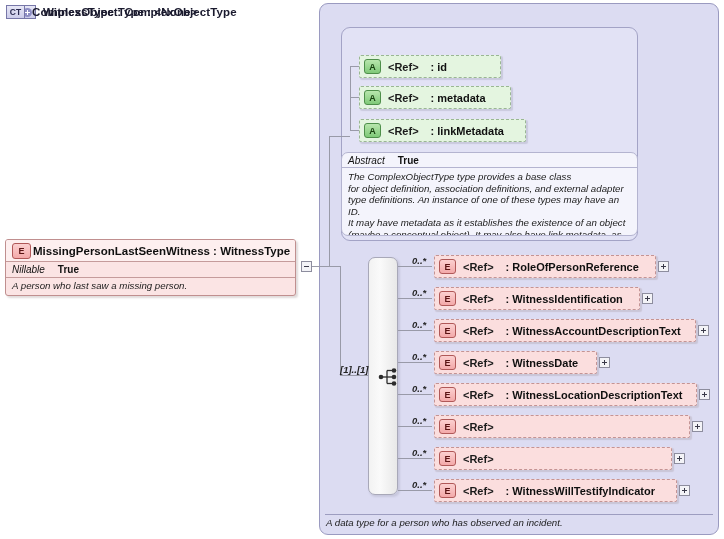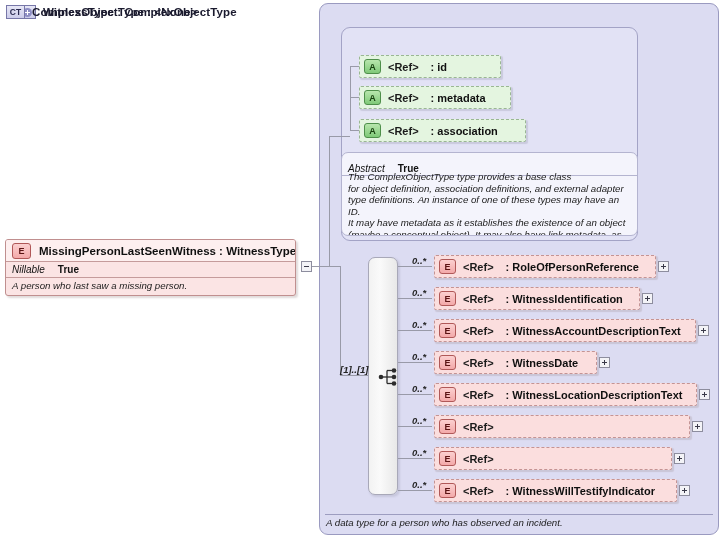--- a/index.html
+++ b/index.html
@@ -139,21 +139,21 @@
     left: 341px; top: 152px;
     width: 297px; height: 84px;
     background: #f4f4fc;
     border: 1px solid #b4b4d0;
     border-radius: 7px;
     box-sizing: border-box;
     overflow: hidden;
   }
   #abstract-row {
     position: absolute;
-    left: 0; top: 8px; right: 0;
+    left: 0; top: 0; right: 0;
     height: 15px;
     padding: 1px 0 0 6px;
     border-bottom: 1px solid #b4b4d0;
     box-sizing: border-box;
     white-space: nowrap;
   }
   .abstract-label {
     font-size: 10px;
     font-style: italic;
     color: #111;
@@ -200,21 +200,21 @@
     width: 19px; height: 16px;
     flex: none;
     background: linear-gradient(#fbd0d0, #f3a9a9);
     border: 1px solid #b05858;
     border-radius: 3px;
     display: flex; align-items: center; justify-content: center;
     font-size: 9px; font-weight: bold; color: #5a1414;
     box-sizing: border-box;
   }
   #element-box-title {
-    margin-left: 8px;
+    margin-left: 2px;
     font-size: 11.5px;
     font-weight: bold;
     color: #101010;
     white-space: nowrap;
   }
   #nillable-row {
     position: absolute;
     left: 0; top: 22px; right: 0;
     height: 16px;
     border-bottom: 1px solid #c59b9b;
@@ -351,21 +351,21 @@
 
 <div class="attr-row abs" style="left:359px; top:86px; width:152px;">
   <span class="attr-badge">A</span>
   <span class="row-ref">&lt;Ref&gt;</span>
   <span class="row-name">: metadata</span>
 </div>
 
 <div class="attr-row abs" style="left:359px; top:119px; width:167px;">
   <span class="attr-badge">A</span>
   <span class="row-ref">&lt;Ref&gt;</span>
-  <span class="row-name">: association</span>
+  <span class="row-name">: linkMetadata</span>
 </div>
 
 <div class="abs" id="abstract-panel">
   <div id="abstract-row">
     <span class="abstract-label">Abstract</span>
     <span class="abstract-value">True</span>
   </div>
   <div id="abstract-doc">The ComplexObjectType type provides a base class
 for object definition, association definitions, and external adapter
 type definitions. An instance of one of these types may have an ID.

